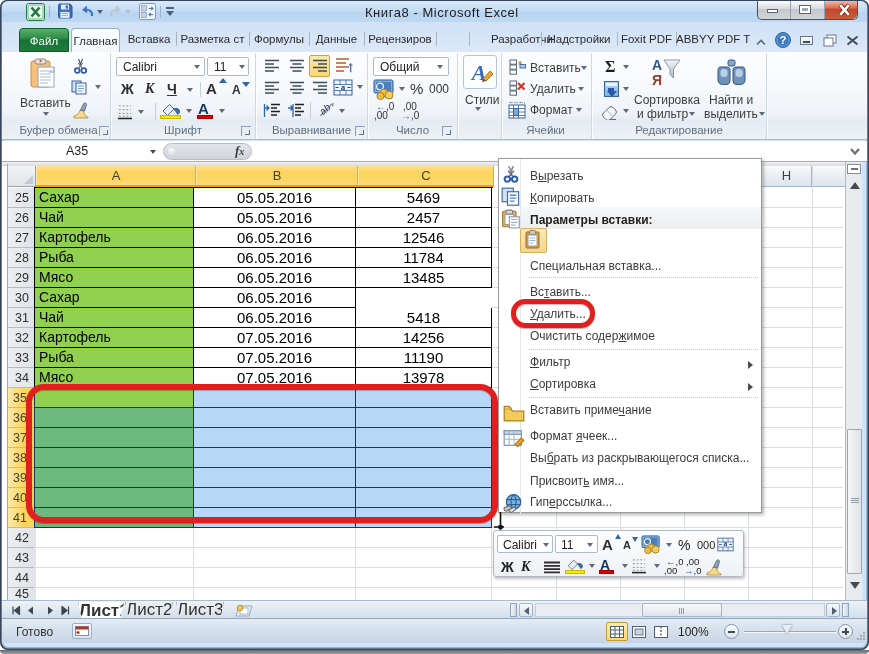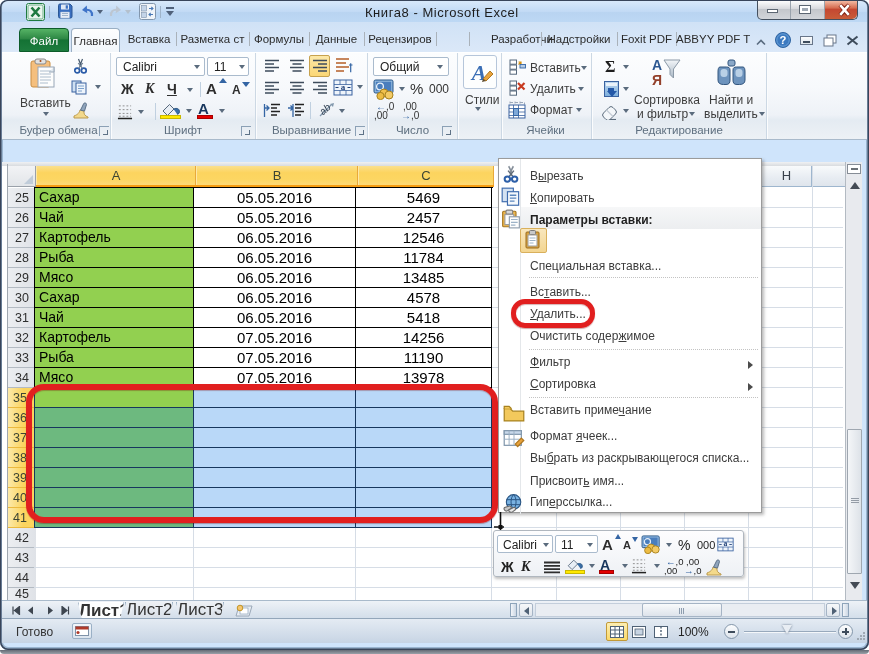--- a/index.html
+++ b/index.html
@@ -365,20 +365,30 @@
    <path d="M3 8 C1.5 8 1 10 1 13 L1 21 C1 24 3 25.5 6.5 25.5 L9 25.5 C12 25.5 13 24 13 21 L13 11 C13 8.5 11.5 8 9.5 8 Z" fill="#6d93bd" stroke="#33567e"></path>
    <path d="M26 8 C27.5 8 28 10 28 13 L28 21 C28 24 26 25.5 22.5 25.5 L20 25.5 C17 25.5 16 24 16 21 L16 11 C16 8.5 17.5 8 19.5 8 Z" fill="#6d93bd" stroke="#33567e"></path>
    <rect x="3.5" y="10" width="7" height="8" rx="3" fill="#b9d0e6"></rect>
    <rect x="18.5" y="10" width="7" height="8" rx="3" fill="#b9d0e6"></rect>
   </svg>
   <div class="rtext abs" style="left:117px;top:40px;">Найти и</div>
   <div class="rtext abs" style="left:112px;top:54px;">выделить</div>
   <div class="dd" style="left:167px;top:59px;"></div>
   <div class="rlabel">Редактирование</div>
  </div>
+</div>
+<div id="fbar">
+ <div class="abs" style="left:64px;top:3px;font-size:12.5px;color:#1e1e1e;">A35</div>
+ <div class="dd" style="left:148px;top:9px;border-top-color:#404f60"></div>
+ <div class="abs" style="left:161px;top:2px;width:89px;height:17px;background:linear-gradient(#e2e5e9,#d0d4da);border-radius:9px;border:1px solid #b7bcc3"></div>
+ <div class="abs" style="left:166px;top:6px;width:9px;height:9px;border-radius:50%;background:radial-gradient(circle at 35% 35%,#fbfbfc,#c3c9d0)"></div>
+ <div class="abs" style="left:233px;top:2px;font-size:13px;font-style:italic;font-family:'Liberation Serif';color:#3a3f47;font-weight:bold">f<span style="font-size:10px">x</span></div>
+ <svg class="abs" style="left:847px;top:6px" width="12" height="9" viewBox="0 0 12 9">
+        <path d="M2 2 L6 6.5 L10 2" fill="none" stroke="#6a7179" stroke-width="2.2"></path>
+      </svg>
 </div>
 <div id="grid">
  <div class="abs" style="left:0;top:0;width:843px;height:4px;background:linear-gradient(#f0f1f3,#d8dbdf)"></div>
  <div class="abs" style="left:5px;top:2px;width:1px;height:437px;background:#a0a7af"></div>
  <div id="corner">
         <span class="abs" style="right:2px;bottom:2px;width:0;height:0;border-left:9px solid transparent;border-bottom:9px solid #c0ccd9"></span>
       </div>
  <div class="colhdr sel" style="left:34px;width:160px;">A</div>
  <div class="colhdr sel" style="left:194px;width:162px;">B</div>
  <div class="colhdr sel" style="left:356px;width:136px;">C</div>
@@ -446,21 +456,20 @@
  <div class="cell" style="left:192px;top:66px;width:162px;border-right:1px solid #000;border-bottom:1px solid #000;text-align:center;">06.05.2016</div>
  <div class="cell" style="left:354px;top:66px;width:136px;border-right:1px solid #000;border-bottom:1px solid #000;text-align:center;">12546</div>
  <div class="cell" style="left:32px;top:86px;width:160px;background:#92d050;border-left:1px solid #000;border-right:1px solid #000;border-bottom:1px solid #000;padding-left:4px;font-size:14px;">Рыба</div>
  <div class="cell" style="left:192px;top:86px;width:162px;border-right:1px solid #000;border-bottom:1px solid #000;text-align:center;">06.05.2016</div>
  <div class="cell" style="left:354px;top:86px;width:136px;border-right:1px solid #000;border-bottom:1px solid #000;text-align:center;">11784</div>
  <div class="cell" style="left:32px;top:106px;width:160px;background:#92d050;border-left:1px solid #000;border-right:1px solid #000;border-bottom:1px solid #000;padding-left:4px;font-size:14px;">Мясо</div>
  <div class="cell" style="left:192px;top:106px;width:162px;border-right:1px solid #000;border-bottom:1px solid #000;text-align:center;">06.05.2016</div>
  <div class="cell" style="left:354px;top:106px;width:136px;border-right:1px solid #000;border-bottom:1px solid #000;text-align:center;">13485</div>
  <div class="cell" style="left:32px;top:126px;width:160px;background:#92d050;border-left:1px solid #000;border-right:1px solid #000;border-bottom:1px solid #000;padding-left:4px;font-size:14px;">Сахар</div>
  <div class="cell" style="left:192px;top:126px;width:162px;border-right:1px solid #000;border-bottom:1px solid #000;text-align:center;">06.05.2016</div>
- <div class="cell" style="left:354px;top:126px;width:136px;border-right:1px solid #000;border-bottom:1px solid #000;text-align:center;">4578</div>
  <div class="cell" style="left:32px;top:146px;width:160px;background:#92d050;border-left:1px solid #000;border-right:1px solid #000;border-bottom:1px solid #000;padding-left:4px;font-size:14px;">Чай</div>
  <div class="cell" style="left:192px;top:146px;width:162px;border-right:1px solid #000;border-bottom:1px solid #000;text-align:center;">06.05.2016</div>
  <div class="cell" style="left:354px;top:146px;width:136px;border-right:1px solid #000;border-bottom:1px solid #000;text-align:center;">5418</div>
  <div class="cell" style="left:32px;top:166px;width:160px;background:#92d050;border-left:1px solid #000;border-right:1px solid #000;border-bottom:1px solid #000;padding-left:4px;font-size:14px;">Картофель</div>
  <div class="cell" style="left:192px;top:166px;width:162px;border-right:1px solid #000;border-bottom:1px solid #000;text-align:center;">07.05.2016</div>
  <div class="cell" style="left:354px;top:166px;width:136px;border-right:1px solid #000;border-bottom:1px solid #000;text-align:center;">14256</div>
  <div class="cell" style="left:32px;top:186px;width:160px;background:#92d050;border-left:1px solid #000;border-right:1px solid #000;border-bottom:1px solid #000;padding-left:4px;font-size:14px;">Рыба</div>
  <div class="cell" style="left:192px;top:186px;width:162px;border-right:1px solid #000;border-bottom:1px solid #000;text-align:center;">07.05.2016</div>
  <div class="cell" style="left:354px;top:186px;width:136px;border-right:1px solid #000;border-bottom:1px solid #000;text-align:center;">11190</div>
  <div class="cell" style="left:32px;top:206px;width:160px;background:#92d050;border-left:1px solid #000;border-right:1px solid #000;border-bottom:1px solid #000;padding-left:4px;font-size:14px;">Мясо</div>

